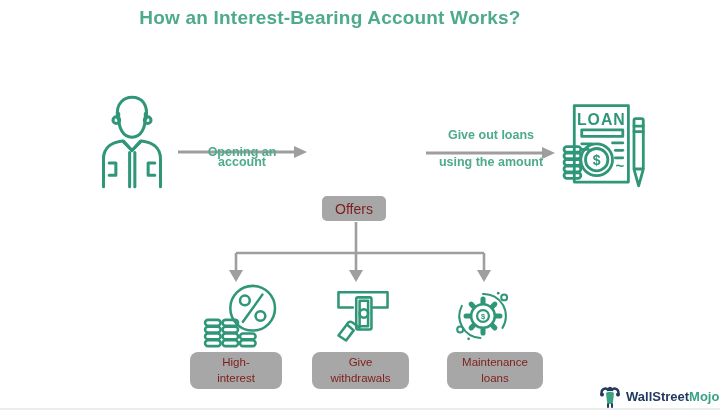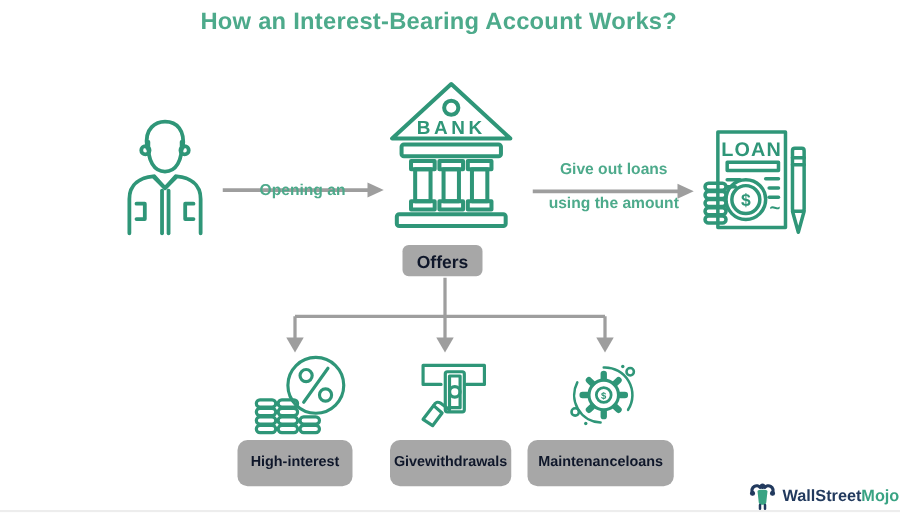--- a/index.html
+++ b/index.html
@@ -3,33 +3,33 @@
 <meta charset="utf-8">
 <style>
   html,body{margin:0;padding:0;background:#fff;}
   .canvas{
     position:relative;width:720px;height:410px;background:#ffffff;
     font-family:"Liberation Sans",sans-serif;overflow:hidden;
   }
   .abs{position:absolute;}
   .title{
     left:0;top:7px;width:660px;text-align:center;
-    font-size:19px;font-weight:bold;color:#4daa8b;letter-spacing:.2px;padding-left:21px;
+    font-size:19px;font-weight:bold;color:#4daa8b;letter-spacing:.2px;
   }
   .flow-label{
     text-align:center;font-size:12.5px;font-weight:bold;color:#4daa8b;line-height:1.1;
   }
   .badge{
-    background:#a7a7a7;color:#0f172a;font-weight:bold;text-align:center;
+    background:#a7a7a7;color:#7f1d1d;font-weight:normal;text-align:center;
     display:flex;align-items:center;justify-content:center;
   }
   .offers-badge{left:322px;top:196px;width:64px;height:25px;border-radius:5px;font-size:14px;}
   .benefit-badge{
     width:96px;height:37px;border-radius:8px;font-size:11.5px;line-height:1.35;
-    flex-direction:row;
+    flex-direction:column;
   }
   .benefit-badge span{display:block;}
   svg{display:block;}
   .bottom-rule{left:0;bottom:0;width:720px;height:2px;background:#ededed;}
   .brand{
     left:598px;top:384px;display:flex;align-items:center;gap:4px;
     font-size:13px;font-weight:bold;
   }
   .brand .p1{color:#223a5e;}
   .brand .p2{color:#39a383;}
@@ -56,45 +56,22 @@
     </svg>
   </div>
 
   <div class="abs" style="left:178px;top:144px;">
     <svg width="130" height="16" viewBox="0 0 130 16">
       <line x1="0" y1="8" x2="117" y2="8" stroke="#9e9e9e" stroke-width="3"></line>
       <polygon points="116,2 116,14 129,8" fill="#9e9e9e"></polygon>
     </svg>
   </div>
   <div class="abs flow-label" style="left:182px;top:146px;width:120px;">Opening an</div>
-
-  <div class="abs" style="left:308px;top:63px;">
-    <svg width="106" height="124" viewBox="0 0 112 130" fill="none" stroke="#2f9678" stroke-width="3.4" stroke-linecap="round" stroke-linejoin="round">
-      <path d="M56 4 L6 50 L106 50 Z"></path>
-      <circle cx="56" cy="24" r="6"></circle>
-      <text x="56" y="46" text-anchor="middle" stroke="none" fill="#2f9678" style="font-family:'Liberation Sans',sans-serif;font-weight:bold;font-size:16px;letter-spacing:3px;">BANK</text>
-      <rect x="14" y="55" width="84" height="10" rx="2"></rect>
-      <g>
-        <rect x="22" y="69" width="20" height="7"></rect>
-        <rect x="25.5" y="76" width="13" height="27"></rect>
-        <rect x="22" y="103" width="20" height="7"></rect>
-      </g>
-      <g>
-        <rect x="46" y="69" width="20" height="7"></rect>
-        <rect x="49.5" y="76" width="13" height="27"></rect>
-        <rect x="46" y="103" width="20" height="7"></rect>
-      </g>
-      <g>
-        <rect x="70" y="69" width="20" height="7"></rect>
-        <rect x="73.5" y="76" width="13" height="27"></rect>
-        <rect x="70" y="103" width="20" height="7"></rect>
-      </g>
-      <rect x="10" y="114" width="92" height="10" rx="2"></rect>
-    </svg>
-  </div>
+  <div class="abs flow-label" style="left:182px;top:156px;width:120px;">account</div>
+
 
   <div class="abs badge offers-badge">Offers</div>
 
   <div class="abs" style="left:426px;top:145px;">
     <svg width="130" height="16" viewBox="0 0 130 16">
       <line x1="0" y1="8" x2="117" y2="8" stroke="#9e9e9e" stroke-width="3"></line>
       <polygon points="116,2 116,14 129,8" fill="#9e9e9e"></polygon>
     </svg>
   </div>
   <div class="abs flow-label" style="left:428px;top:129px;width:126px;">Give out loans</div>
@@ -200,21 +177,21 @@
   </div>
 
   <div class="abs badge benefit-badge" style="left:190px;top:352px;width:92px;">
     <span>High-</span>
     <span>interest</span>
   </div>
   <div class="abs badge benefit-badge" style="left:312px;top:352px;width:97px;">
     <span>Give</span>
     <span>withdrawals</span>
   </div>
-  <div class="abs badge benefit-badge" style="left:422px;top:352px;width:117px;">
+  <div class="abs badge benefit-badge" style="left:447px;top:352px;width:96px;">
     <span>Maintenance</span>
     <span>loans</span>
   </div>
 
   <div class="abs brand">
     <svg width="24" height="24" viewBox="0 0 24 24">
       <path d="M4 11 C2 5 8 3 10 6" fill="none" stroke="#223a5e" stroke-width="2.4" stroke-linecap="round"></path>
       <path d="M20 11 C22 5 16 3 14 6" fill="none" stroke="#223a5e" stroke-width="2.4" stroke-linecap="round"></path>
       <circle cx="4" cy="10.5" r="2" fill="#223a5e"></circle>
       <circle cx="20" cy="10.5" r="2" fill="#223a5e"></circle>

